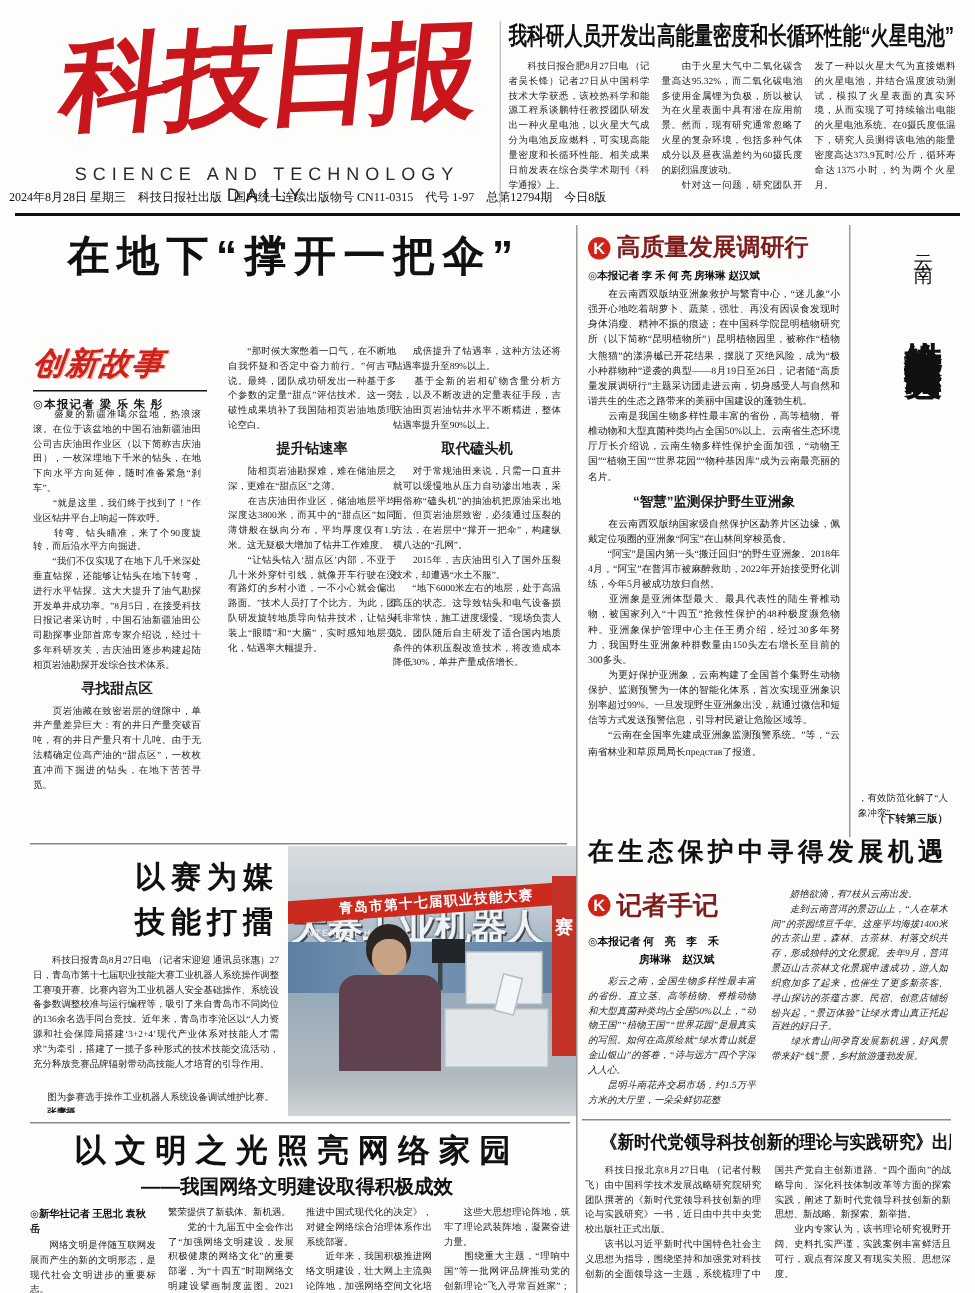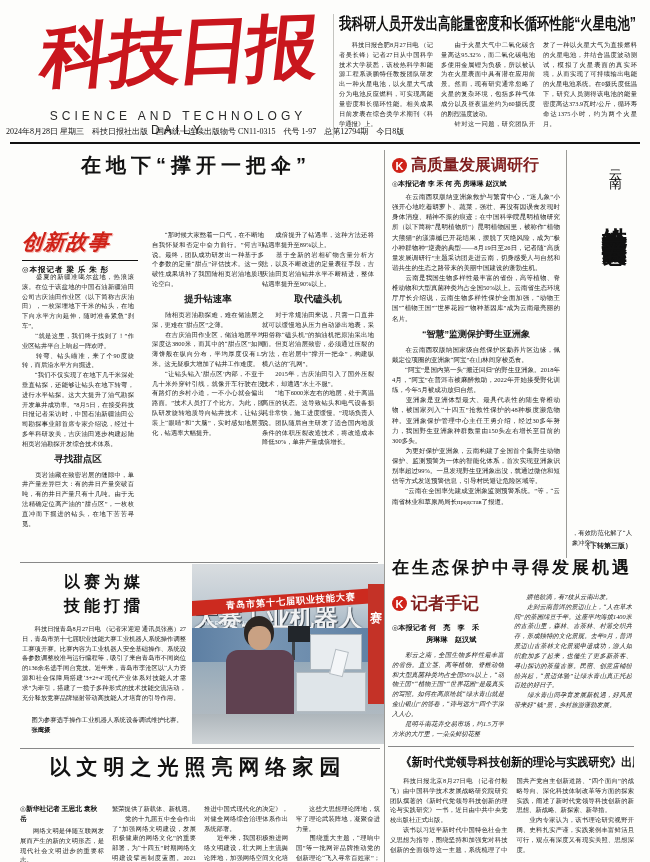--- a/index.html
+++ b/index.html
@@ -46,21 +46,21 @@
     <span class="hd-sans" style="display:inline-block; font-size:16.5px; white-space:nowrap; transform:scale(0.75,1); transform-origin:left top;">我科研人员开发出高能量密度和长循环性能“火星电池”</span>
   </div>
   <div class="abs bt cols3" style="left:339px; top:40px; width:298px; height:98px;">　　科技日报合肥8月27日电 （记者吴长锋）记者27日从中国科学技术大学获悉，该校热科学和能源工程系谈鹏特任教授团队研发出一种火星电池，以火星大气成分为电池反应燃料，可实现高能量密度和长循环性能。相关成果日前发表在综合类学术期刊《科学通报》上。
 　　由于火星大气中二氧化碳含量高达95.32%，而二氧化碳电池多使用金属锂为负极，所以被认为在火星表面中具有潜在应用前景。然而，现有研究通常忽略了火星的复杂环境，包括多种气体成分以及昼夜温差约为60摄氏度的剧烈温度波动。
 　　针对这一问题，研究团队开发了一种以火星大气为直接燃料的火星电池，并结合温度波动测试，模拟了火星表面的真实环境，从而实现了可持续输出电能的火星电池系统。在0摄氏度低温下，研究人员测得该电池的能量密度高达373.9瓦时/公斤，循环寿命达1375小时，约为两个火星月。
 　　研究表明，火星电池的电化学性能在0—60摄氏度范围内具有显著的温度依赖性。在常温条件下，电压间隙为1.6伏特，倍率为9.4安/克，功率密度为2.9瓦/平方米。通过一体化电极制备和折叠式电池结构设计，团队将电芯尺寸放大至2×2平方厘米，进一步提升软包电池的能量密度至765瓦时/公斤和630瓦时/升。
 　　研究人员表示，这项研究为火星电池在实际火星环境中的应用提供了概念验证，并为未来太空探索中的多能源补给系统的发展奠定了基础。</div>
 
   <div class="abs rule-h" style="left:10px; top:142px; width:630px;"></div>
 
-  <div class="abs hd-sans" style="left:12px; top:152px; width:368px; text-align:center; font-size:20px; letter-spacing:5px; white-space:nowrap;">在地下“撑开一把伞”</div>
+  <div class="abs hd-sans" style="left:12px; top:152px; width:368px; text-align:center; font-size:28px; letter-spacing:5px; white-space:nowrap;">在地下“撑开一把伞”</div>
 
   <div class="abs" style="left:22px; top:228px; width:116px;">
     <div style="font-size:21px; font-weight:bold; font-style:italic; color:#cf2218; letter-spacing:1px; transform:skewX(-6deg); font-family:'Liberation Sans',sans-serif; text-shadow:1px 1px 0 #f4b9b4;">创新故事</div>
     <div class="rule-h" style="margin-top:4px; height:1px;"></div>
     <div class="byline" style="margin-top:4px; letter-spacing:1px;">◎本报记者 梁 乐 朱 彤</div>
   </div>
 
   <div class="abs" style="left:22px; top:272px; width:112px; height:286px; overflow:hidden;">
     <div class="bt">　　盛夏的新疆准噶尔盆地，热浪滚滚。在位于该盆地的中国石油新疆油田公司吉庆油田作业区（以下简称吉庆油田），一枚深埋地下千米的钻头，在地下向水平方向延伸，随时准备紧急“刹车”。
 　　“就是这里，我们终于找到了！”作业区钻井平台上响起一阵欢呼。
@@ -81,21 +81,21 @@
 　　基于全新的岩相矿物含量分析方法，以及不断改进的定量表征手段，吉庆油田页岩油钻井水平不断精进，整体钻遇率提升至90%以上。</div>
     <div class="subhd">取代磕头机</div>
     <div class="bt">　　对于常规油田来说，只需一口直井就可以缓慢地从压力自动渗出地表，采用俗称“磕头机”的抽油机把原油采出地面。但页岩油层致密，必须通过压裂的方法，在岩层中“撑开一把伞”，构建纵横八达的“孔网”。
 　　2015年，吉庆油田引入了国外压裂技术，却遭遇“水土不服”。
 　　“地下6000米左右的地层，处于高温高压的状态。这导致钻头和电气设备损耗非常快，施工进度缓慢。”现场负责人说。团队随后自主研发了适合国内地质条件的体积压裂改造技术，将改造成本降低30%，单井产量成倍增长。</div>
   </div>
 
   <div class="abs rule-h" style="left:20px; top:562px; width:358px; height:1px; background:#888;"></div>
 
   <div class="abs" style="left:22px; top:570px; width:164px; height:172px; overflow:hidden;">
-    <div class="hd-sans" style="text-align:center; font-size:16px; letter-spacing:4px; line-height:1.5;">
+    <div class="hd-sans" style="text-align:right; font-size:20px; letter-spacing:4px; line-height:1.5;">
       <div>以赛为媒</div>
       <div>技能打擂</div>
     </div>
     <div class="bt" style="margin-top:6px;">　　科技日报青岛8月27日电 （记者宋迎迎 通讯员张惠）27日，青岛市第十七届职业技能大赛工业机器人系统操作调整工赛项开赛。比赛内容为工业机器人安全基础操作、系统设备参数调整校准与运行编程等，吸引了来自青岛市不同岗位的136余名选手同台竞技。近年来，青岛市李沧区以“人力资源和社会保障局搭建‘3+2+4’现代产业体系对技能人才需求”为牵引，搭建了一揽子多种形式的技术技能交流活动，充分释放竞赛品牌辐射带动高技能人才培育的引导作用。</div>
     <div class="bt" style="margin-top:3px;">
       <span>图为参赛选手操作工业机器人系统设备调试维护比赛。</span>
       <span style="font-weight:bold;">张鹰摄</span>
     </div>
   </div>
 
@@ -116,20 +116,21 @@
     <div class="abs" style="left:140px; top:86px; width:14px; height:26px; background:#f4f6f8; border:1px solid #b4bcc2; transform:rotate(14deg);"></div>
     <div class="abs" style="left:176px; top:20px; width:16px; height:120px; background:#c43227;">
       <div style="color:#fff; font-size:12px; font-weight:bold; text-align:center; margin-top:26px;">赛</div>
     </div>
     <div class="abs" style="left:0; top:150px; width:192px; height:30px; background:linear-gradient(180deg,#aeb6bb,#cfd4d7);"></div>
   </div>
 
   <div class="abs rule-h" style="left:20px; top:748px; width:360px; height:1px; background:#888;"></div>
 
   <div class="abs hd-sans" style="left:16px; top:753px; width:364px; text-align:center; font-size:21px; letter-spacing:6px; white-space:nowrap;">以文明之光照亮网络家园</div>
+  <div class="abs hd-sans" style="left:16px; top:782px; width:364px; text-align:center; font-size:13px;">——我国网络文明建设取得积极成效</div>
   <div class="abs" style="left:20px; top:804px; width:84px; height:58px; overflow:hidden;">
     <div class="byline" style="font-size:6.8px; margin-bottom:2px;">◎新华社记者 王思北 袁秋岳</div>
     <div class="bt">　　网络文明是伴随互联网发展而产生的新的文明形态，是现代社会文明进步的重要标志。
 　　当前，信息技术革命日新月异，互联网深刻融入经济社会发展、深刻改变</div>
   </div>
   <div class="abs bt" style="left:112px; top:804px; width:84px; height:58px;">繁荣提供了新载体、新机遇。
 　　党的十九届五中全会作出了“加强网络文明建设，发展积极健康的网络文化”的重要部署，为“十四五”时期网络文明建设擘画制度蓝图。2021年，中共中央办公厅、国务院办公厅印发《关于加强网络文明建设的意见》，为新时代</div>
   <div class="abs bt" style="left:204px; top:804px; width:84px; height:58px;">推进中国式现代化的决定》，对健全网络综合治理体系作出系统部署。
 　　近年来，我国积极推进网络文明建设，壮大网上主流舆论阵地，加强网络空间文化培育，深化网络生态治理，网络空间正能量更加充沛、主旋律更加高昂，全社会共建共享网上美好精神家园的氛围日渐浓厚。</div>
   <div class="abs bt" style="left:296px; top:804px; width:84px; height:58px;">　　这些大思想理论阵地，筑牢了理论武装阵地，凝聚奋进力量。

